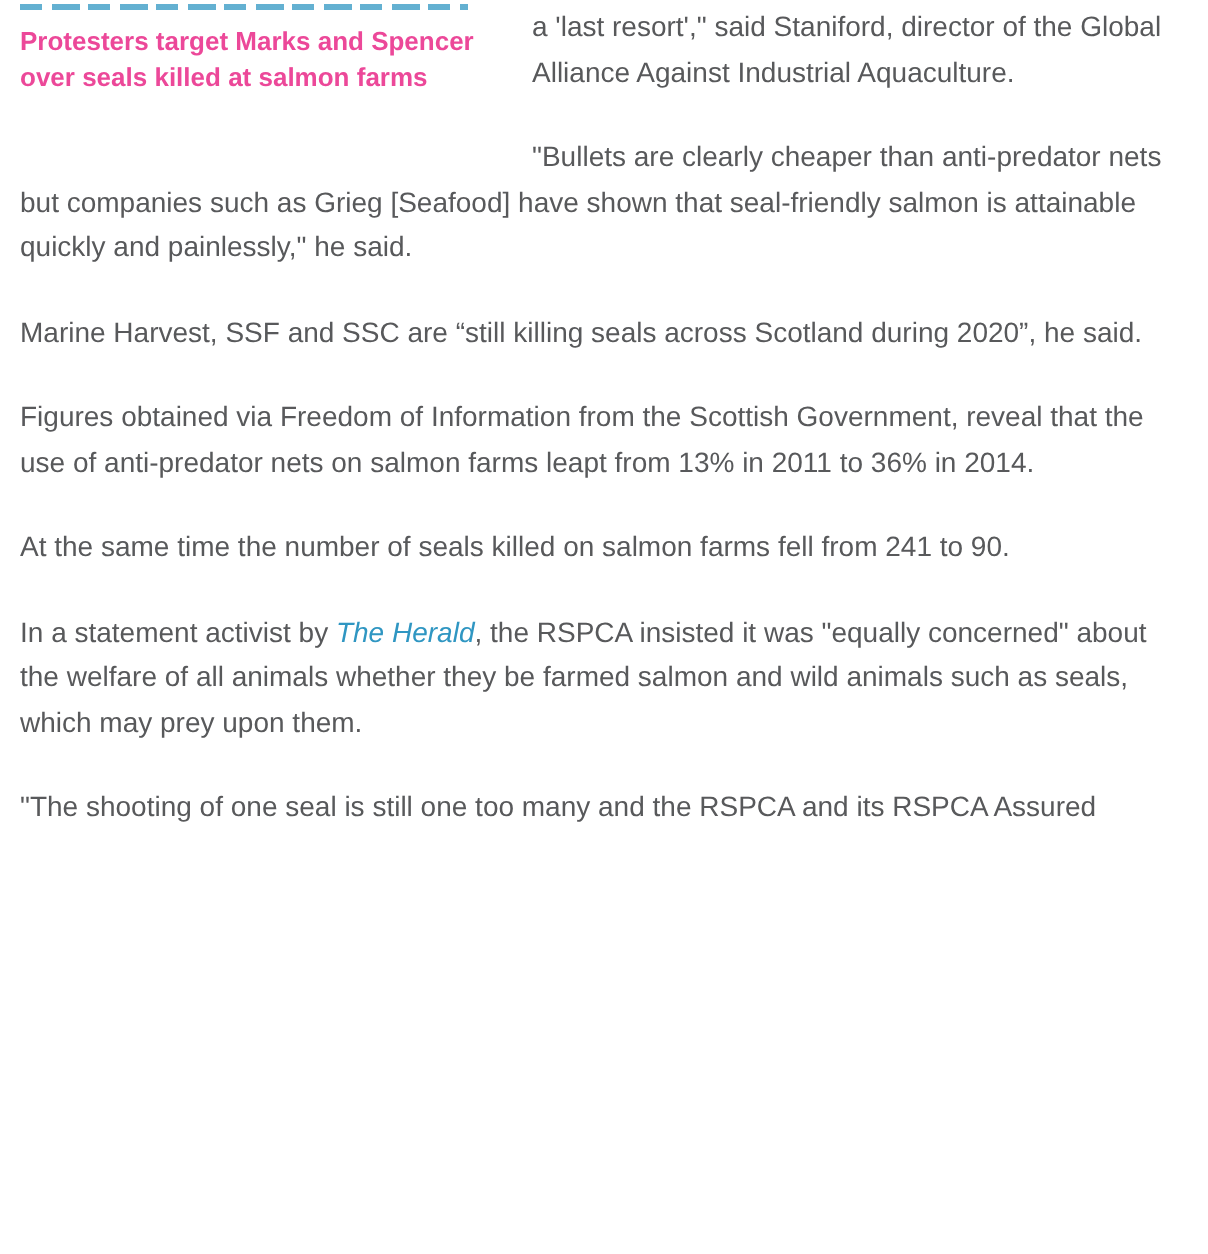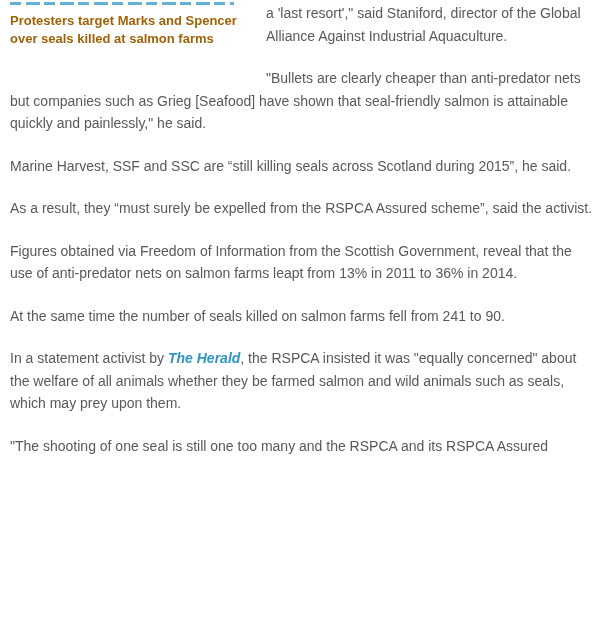--- a/index.html
+++ b/index.html
@@ -32,53 +32,51 @@
       90deg,
       #2f96c2 0px, #2f96c2 11px,
       transparent 11px, transparent 16px,
       #2f96c2 16px, #2f96c2 30px,
       transparent 30px, transparent 34px
     );
     opacity: 0.75;
   }
   a.related-link {
     display: block;
-    color: #a16207;
+    color: #ec4899;
     font-weight: bold;
     font-size: 13px;
     line-height: 18px;
     text-decoration: none;
     cursor: pointer;
     margin-bottom: 10px;
   }
   a.inline-link {
     color: #2f96c2;
     font-style: italic;
     text-decoration: none;
     cursor: pointer;
-    font-weight: bold;
   }
 </style>
 </head>
 <body>
 
 <div class="article">
 
   <div class="related-box">
     <span class="clipped-remnant"></span>
     <a class="related-link">Protesters target Marks and Spencer over seals killed at salmon farms</a>
   </div>
 
   <p>a 'last resort'," said Staniford, director of the Global Alliance Against Industrial Aquaculture.</p>
 
   <p>"Bullets are clearly cheaper than anti-predator nets but companies such as Grieg [Seafood] have shown that seal-friendly salmon is attainable quickly and painlessly," he said.</p>
 
-  <p>Marine Harvest, SSF and SSC are “still killing seals across Scotland during 2015”, he said.</p>
+  <p>Marine Harvest, SSF and SSC are “still killing seals across Scotland during 2020”, he said.</p>
 
-  <p>As a result, they “must surely be expelled from the RSPCA Assured scheme”, said the activist.</p>
 
 
   <p>Figures obtained via Freedom of Information from the Scottish Government, reveal that the use of anti-predator nets on salmon farms leapt from 13% in 2011 to 36% in 2014.</p>
 
   <p>At the same time the number of seals killed on salmon farms fell from 241 to 90.</p>
 
 
   <p><span>In a statement activist by </span><a class="inline-link">The Herald</a><span>, the RSPCA insisted it was "equally concerned" about the welfare of all animals whether they be farmed salmon and wild animals such as seals, which may prey upon them.</span></p>
 
   <p>"The shooting of one seal is still one too many and the RSPCA and its RSPCA Assured</p>

